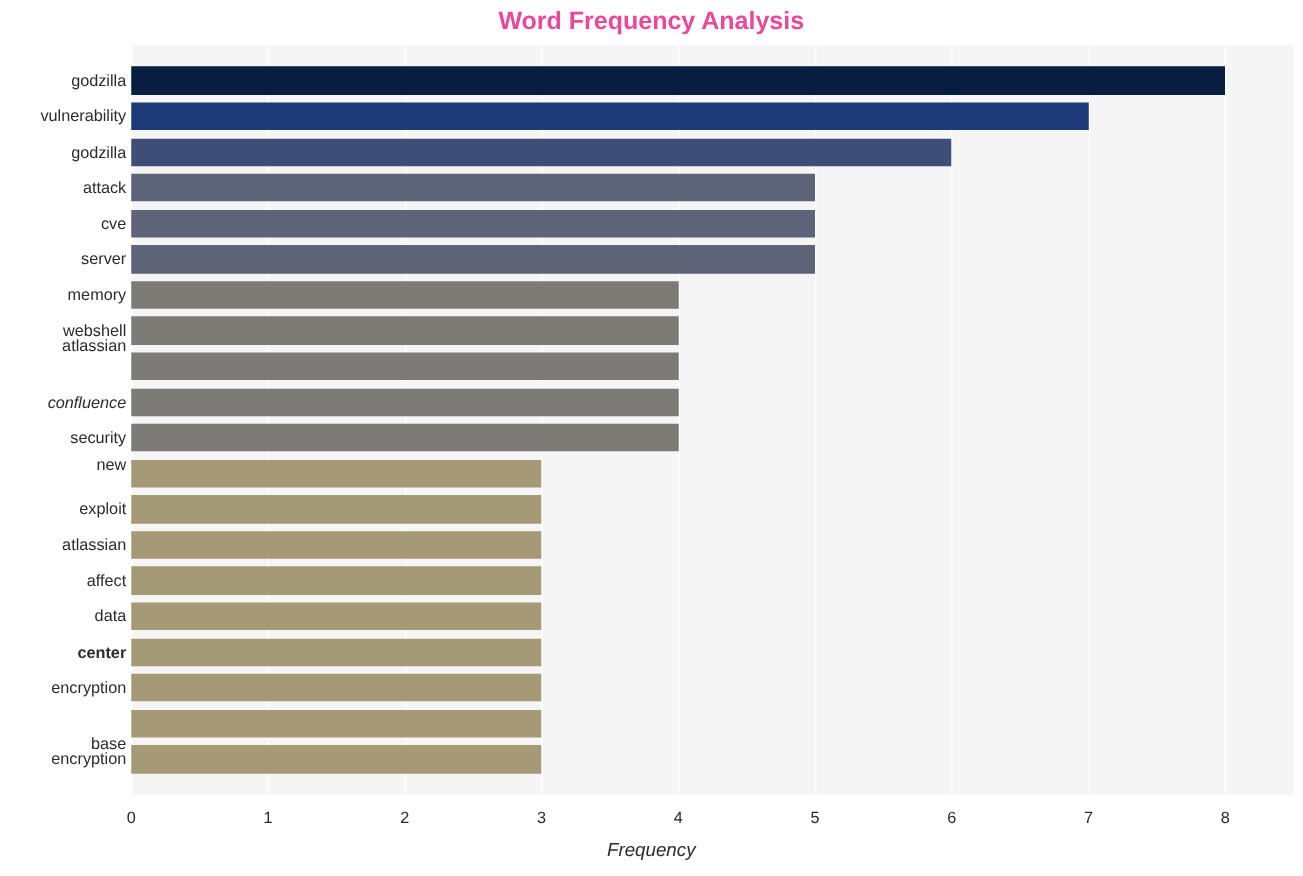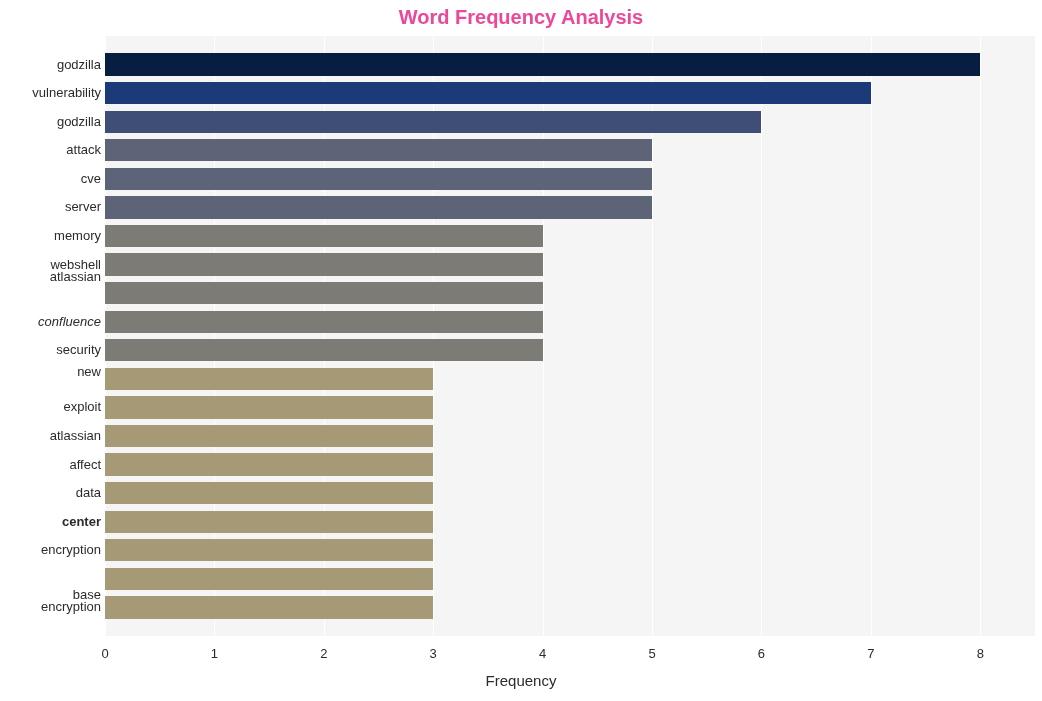--- a/index.html
+++ b/index.html
@@ -61,20 +61,21 @@
     color: #2b2b2b;
     transform: translateX(-50%);
   }
   .x-axis-title {
     position: absolute;
     top: 672px;
     width: 100%;
     text-align: center;
     font-size: 15px;
     color: #2b2b2b;
+    font-style: italic;
   }
 </style>
 </head>
 <body>
 
 <div class="chart-wrap">
 
   <div class="chart-title">Word Frequency Analysis</div>
 
   <div class="plot-area" id="plot-area">

